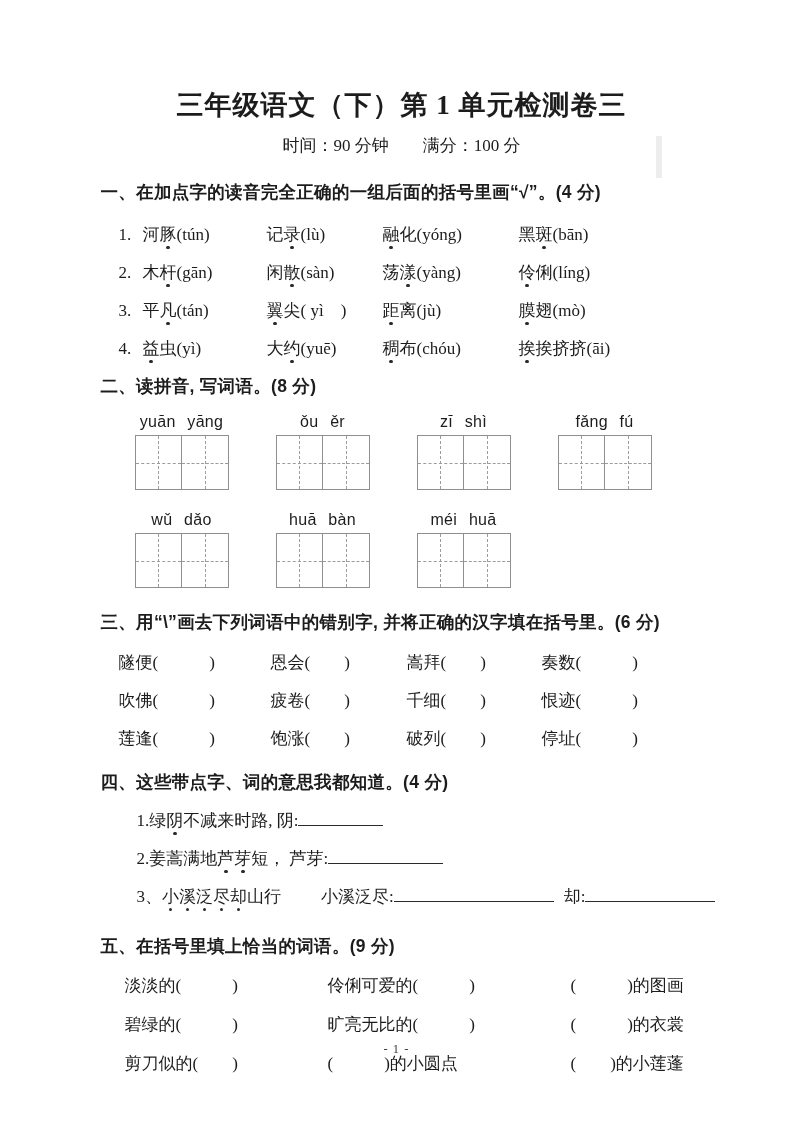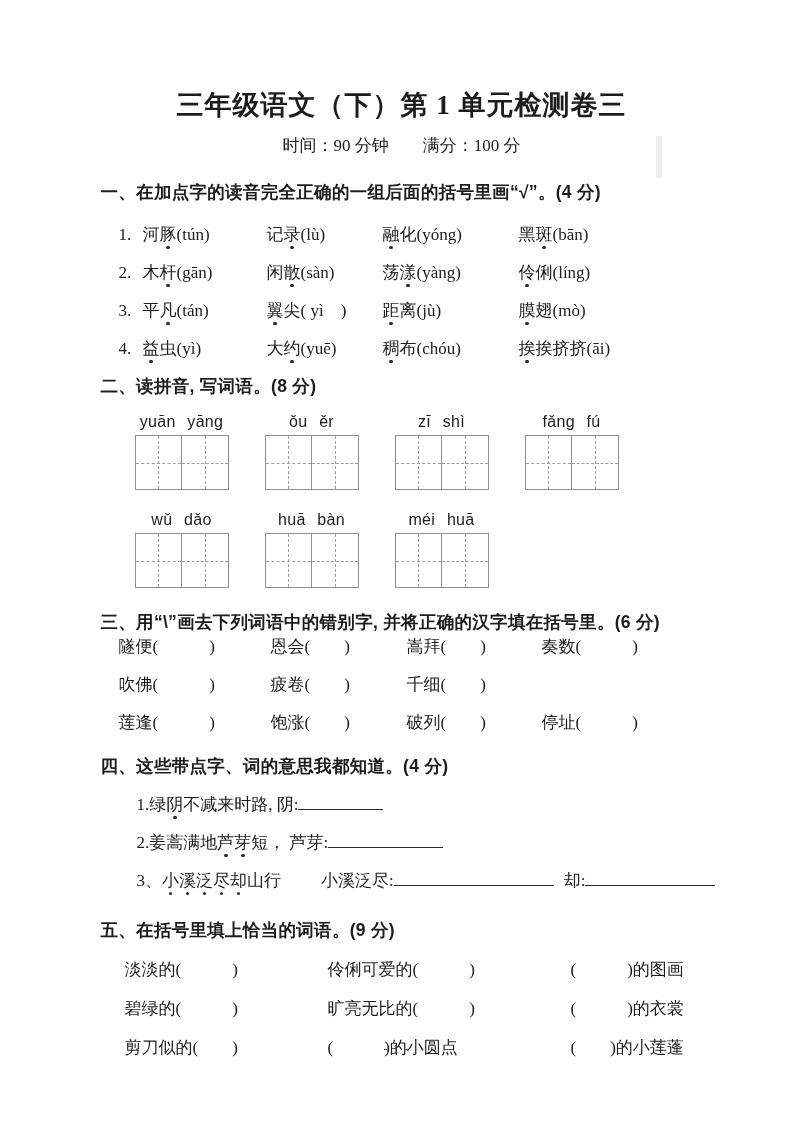--- a/index.html
+++ b/index.html
@@ -31,36 +31,36 @@
     display:grid; grid-template-columns:24px 124px 116px 136px auto;
     padding-left:18px; line-height:26px; margin-bottom:12px;
   }
   .dot { position:relative; }
   .dot::after {
     content:""; position:absolute; left:50%; bottom:-5px;
     width:3.5px; height:3.5px; margin-left:-1.75px; border-radius:50%; background:#2a2a2a;
   }
 
   
-  .s2-row { display:flex; padding-left:34px; gap:36px; margin-top:14px; }
+  .s2-row { display:flex; padding-left:34px; gap:47px; margin-top:14px; }
   .s2-row.second { margin-top:20px; }
   .grid-group { display:flex; flex-direction:column; width:94px; }
   .pinyin {
     text-align:center; font-family:"Liberation Sans","DejaVu Sans",sans-serif;
     font-size:16px; line-height:20px; margin-bottom:3px; word-spacing:7px; letter-spacing:0.3px;
     white-space:nowrap;
   }
   .tian { display:flex; border:1.5px solid #8f8f8f; height:55px; box-sizing:border-box; background:#fff; }
   .tian-cell { flex:1; position:relative; border-right:1px solid #8f8f8f; }
   .tian-cell:last-child { border-right:none; }
   .tian-cell::before { content:""; position:absolute; left:50%; top:0; bottom:0; border-left:1px dashed #9c9c9c; }
   .tian-cell::after  { content:""; position:absolute; top:50%; left:0; right:0; border-top:1px dashed #9c9c9c; }
 
   
-  .s3-rows { }
+  .s3-rows { margin-top:16px; }
   .s3-row {
     display:grid; grid-template-columns:152px 136px 135px auto;
     padding-left:18px; line-height:26px; margin-bottom:12px;
   }
 
   
   .s4-items { margin-top:14px; }
   .s4-item { padding-left:36px; line-height:26px; margin-bottom:12px; white-space:nowrap; }
   .blank { display:inline-block; border-bottom:1.5px solid #2a2a2a; height:0.85em; vertical-align:baseline; }
   .w85 { width:85px; } .w115 { width:115px; } .w160 { width:160px; } .w130 { width:130px; }
@@ -180,20 +180,21 @@
     <div class="s3-row">
       <span>隧便(　　　)</span>
       <span>恩会(　　)</span>
       <span>嵩拜(　　)</span>
       <span>奏数(　　　)</span>
     </div>
     <div class="s3-row">
       <span>吹佛(　　　)</span>
       <span>疲卷(　　)</span>
       <span>千细(　　)</span>
+      <span>恨迹(　　　)</span>
     </div>
     <div class="s3-row">
       <span>莲逢(　　　)</span>
       <span>饱涨(　　)</span>
       <span>破列(　　)</span>
       <span>停址(　　　)</span>
     </div>
   </div>
 
   <div class="sec-head h4m">四、这些带点字、词的意思我都知道。(4 分)</div>

